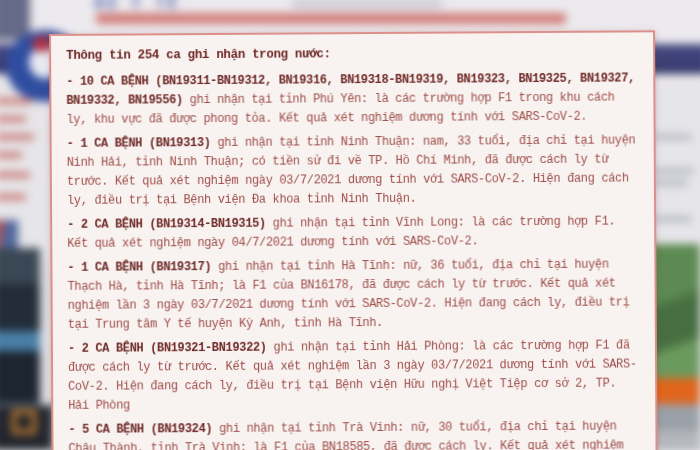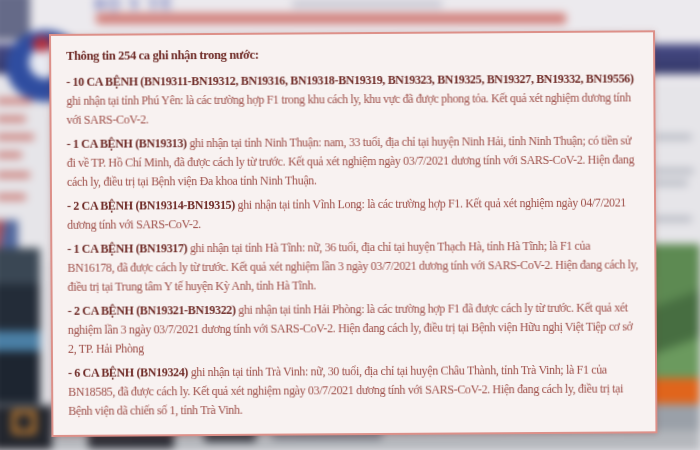--- a/index.html
+++ b/index.html
@@ -1,18 +1,18 @@
 <!DOCTYPE html>
 <html><head>
 <meta charset="utf-8">
 <style>
   * { margin:0; padding:0; box-sizing:border-box; }
   html,body { width:700px; height:450px; overflow:hidden; background:#e9e8ec; }
   .stage { position:relative; width:700px; height:450px; overflow:hidden;
-           font-family:Liberation Serif, serif; }
+           font-family:Liberation Mono, monospace; }
 
   
   .bg-wrap { position:absolute; inset:-8px; filter:blur(4px); }
   .bg-base { position:absolute; inset:0; background:linear-gradient(#eceaee 0 90px,#e6e5e9 90px 270px,#e2e1e6 270px 100%); }
   .navbar { position:absolute; left:0; right:0; top:52px; height:30px;
             background:linear-gradient(#474b86,#333768); }
   .logo-circle { position:absolute; left:14px; top:38px; width:78px; height:72px; border-radius:50%;
                  background:radial-gradient(circle at 50% 45%, #e8eaf2 0 28%, #2f4da0 30% 72%, #5a6db0 75%); }
   .logo-dot { position:absolute; left:40px; top:44px; width:20px; height:16px; border-radius:50%; background:#b03040; }
   .logo-top-block { position:absolute; left:0; top:0; width:38px; height:48px; background:#434a6e; opacity:.8; }
@@ -110,16 +110,16 @@
     <p class="entry"><span class="b">- 10 CA BỆNH (BN19311-BN19312, BN19316, BN19318-BN19319, BN19323, BN19325, BN19327, BN19332, BN19556)</span><span> ghi nhận tại tỉnh Phú Yên: là các trường hợp F1 trong khu cách ly, khu vực đã được phong tỏa. Kết quả xét nghiệm dương tính với SARS-CoV-2.</span></p>
 
     <p class="entry"><span class="b">- 1 CA BỆNH (BN19313)</span><span> ghi nhận tại tỉnh Ninh Thuận: nam, 33 tuổi, địa chỉ tại huyện Ninh Hải, tỉnh Ninh Thuận; có tiền sử đi về TP. Hồ Chí Minh, đã được cách ly từ trước. Kết quả xét nghiệm ngày 03/7/2021 dương tính với SARS-CoV-2. Hiện đang cách ly, điều trị tại Bệnh viện Đa khoa tỉnh Ninh Thuận.</span></p>
 
     <p class="entry"><span class="b">- 2 CA BỆNH (BN19314-BN19315)</span><span> ghi nhận tại tỉnh Vĩnh Long: là các trường hợp F1. Kết quả xét nghiệm ngày 04/7/2021 dương tính với SARS-CoV-2.</span></p>
 
     <p class="entry"><span class="b">- 1 CA BỆNH (BN19317)</span><span> ghi nhận tại tỉnh Hà Tĩnh: nữ, 36 tuổi, địa chỉ tại huyện Thạch Hà, tỉnh Hà Tĩnh; là F1 của BN16178, đã được cách ly từ trước. Kết quả xét nghiệm lần 3 ngày 03/7/2021 dương tính với SARS-CoV-2. Hiện đang cách ly, điều trị tại Trung tâm Y tế huyện Kỳ Anh, tỉnh Hà Tĩnh.</span></p>
 
     <p class="entry"><span class="b">- 2 CA BỆNH (BN19321-BN19322)</span><span> ghi nhận tại tỉnh Hải Phòng: là các trường hợp F1 đã được cách ly từ trước. Kết quả xét nghiệm lần 3 ngày 03/7/2021 dương tính với SARS-CoV-2. Hiện đang cách ly, điều trị tại Bệnh viện Hữu nghị Việt Tiệp cơ sở 2, TP. Hải Phòng</span></p>
 
-    <p class="entry"><span class="b">- 6 CA BỆNH (BN19324)</span><span> ghi nhận tại tỉnh Trà Vinh: nữ, 30 tuổi, địa chỉ tại huyện Châu Thành, tỉnh Trà Vinh; là F1 của BN18585, đã được cách ly. Kết quả xét nghiệm ngày 03/7/2021 dương tính với SARS-CoV-2. Hiện đang cách ly, điều trị tại Bệnh viện dã chiến số 1, tỉnh Trà Vinh.</span></p>
+    <p class="entry"><span class="b">- 5 CA BỆNH (BN19324)</span><span> ghi nhận tại tỉnh Trà Vinh: nữ, 30 tuổi, địa chỉ tại huyện Châu Thành, tỉnh Trà Vinh; là F1 của BN18585, đã được cách ly. Kết quả xét nghiệm ngày 03/7/2021 dương tính với SARS-CoV-2. Hiện đang cách ly, điều trị tại Bệnh viện dã chiến số 1, tỉnh Trà Vinh.</span></p>
   </div>
 
 </div>
 
 </body></html>

